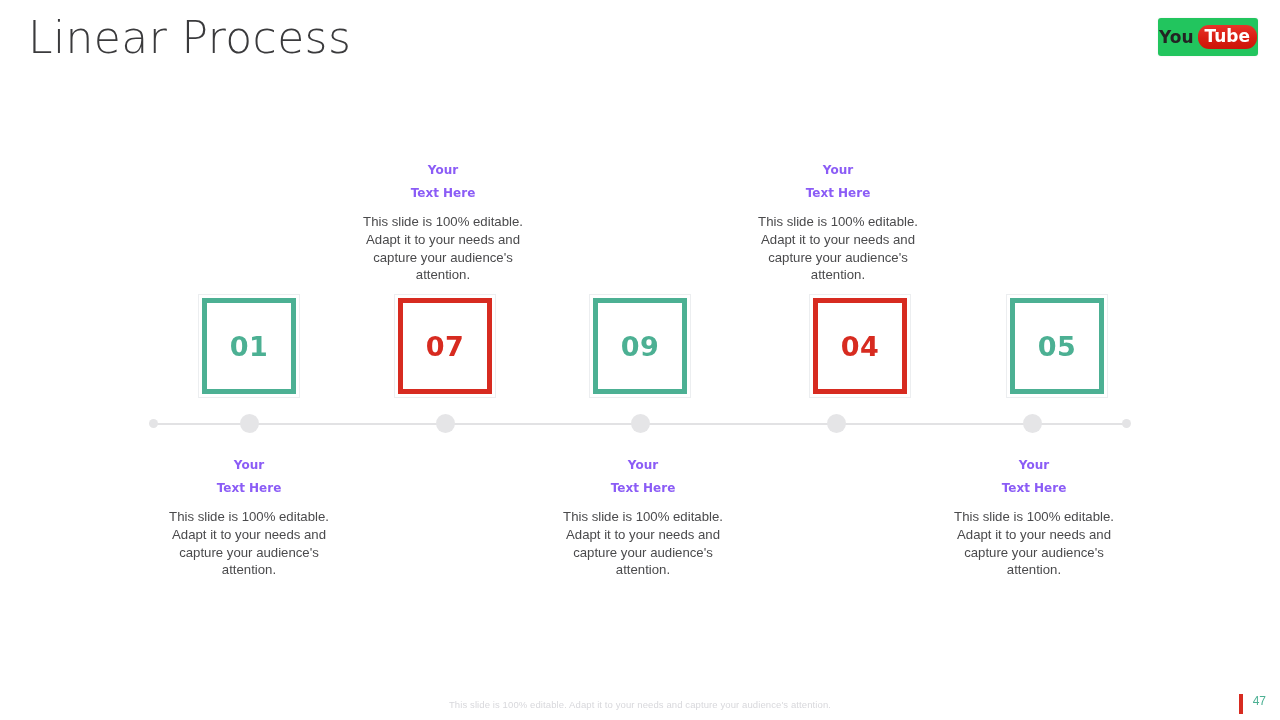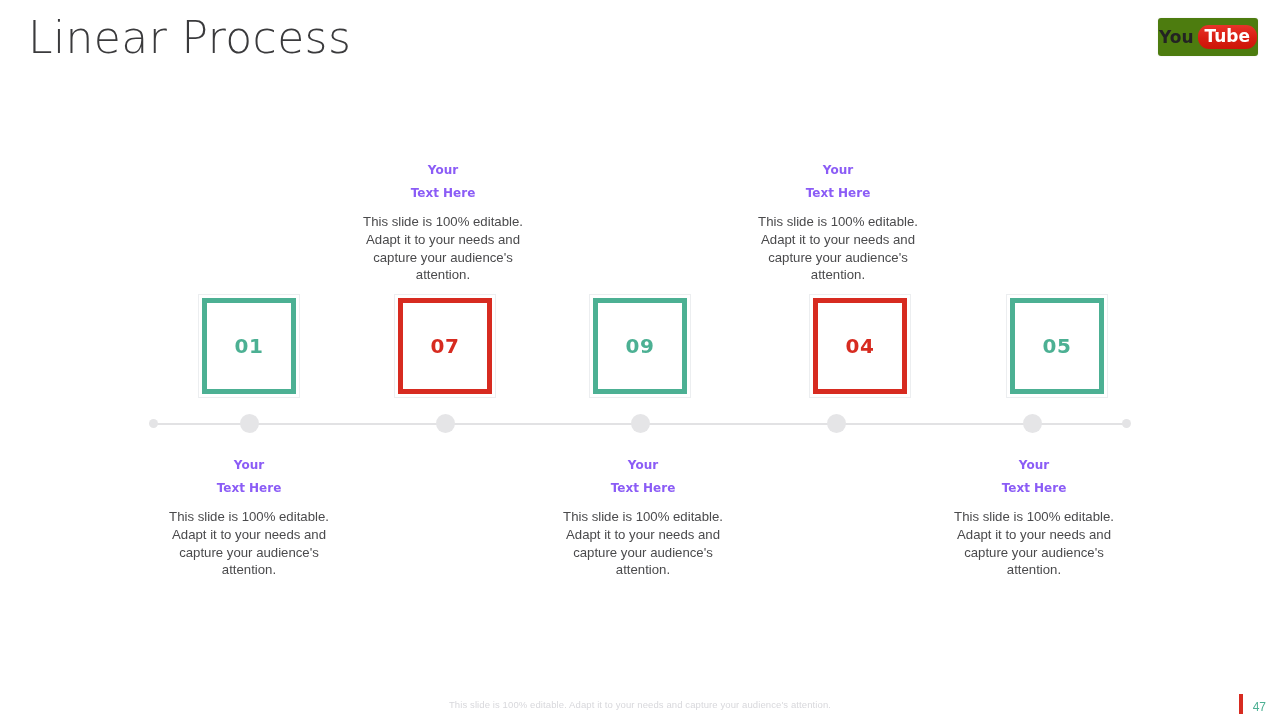--- a/index.html
+++ b/index.html
@@ -28,21 +28,21 @@
     white-space: nowrap;
   }
 
   
   .yt-logo {
     position: absolute;
     right: 22px;
     top: 18px;
     width: 100px;
     height: 38px;
-    background: #4d7c0f;
+    background: #22c55e;
     border-radius: 3px;
     box-shadow: 0 0 2px rgba(0,0,0,0.10);
     display: flex;
     align-items: center;
     justify-content: center;
     gap: 4px;
   }
   .yt-you {
     font-family: "DejaVu Sans", sans-serif;
     font-weight: bold;
@@ -115,21 +115,21 @@
     bottom: 3px;
     border: 5px solid #4CB093;
     box-sizing: border-box;
     display: flex;
     align-items: center;
     justify-content: center;
   }
   .step-box.red .inner { border-color: #D72B20; }
   .step-num {
     font-family: "DejaVu Sans", sans-serif;
-    font-size: 20px;
+    font-size: 27px;
     font-weight: bold;
     color: #4CB093;
     letter-spacing: 0.5px;
     line-height: 1;
     text-align: right;
   }
   .step-box.red .step-num { color: #D72B20; }
 
   
   .txt-block {
@@ -166,21 +166,21 @@
     font-family: "Liberation Sans", sans-serif;
     font-size: 9.5px;
     color: #d8d8dc;
     letter-spacing: 0.1px;
   }
   .page-marker {
     position: absolute;
     right: 14px;
     top: 694px;
     display: flex;
-    align-items: flex-end;
+    align-items: flex-start;
     gap: 10px;
   }
   .page-bar {
     width: 4px;
     height: 20px;
     background: #D72B20;
   }
   .page-num {
     font-family: "Liberation Sans", sans-serif;
     font-size: 12px;

